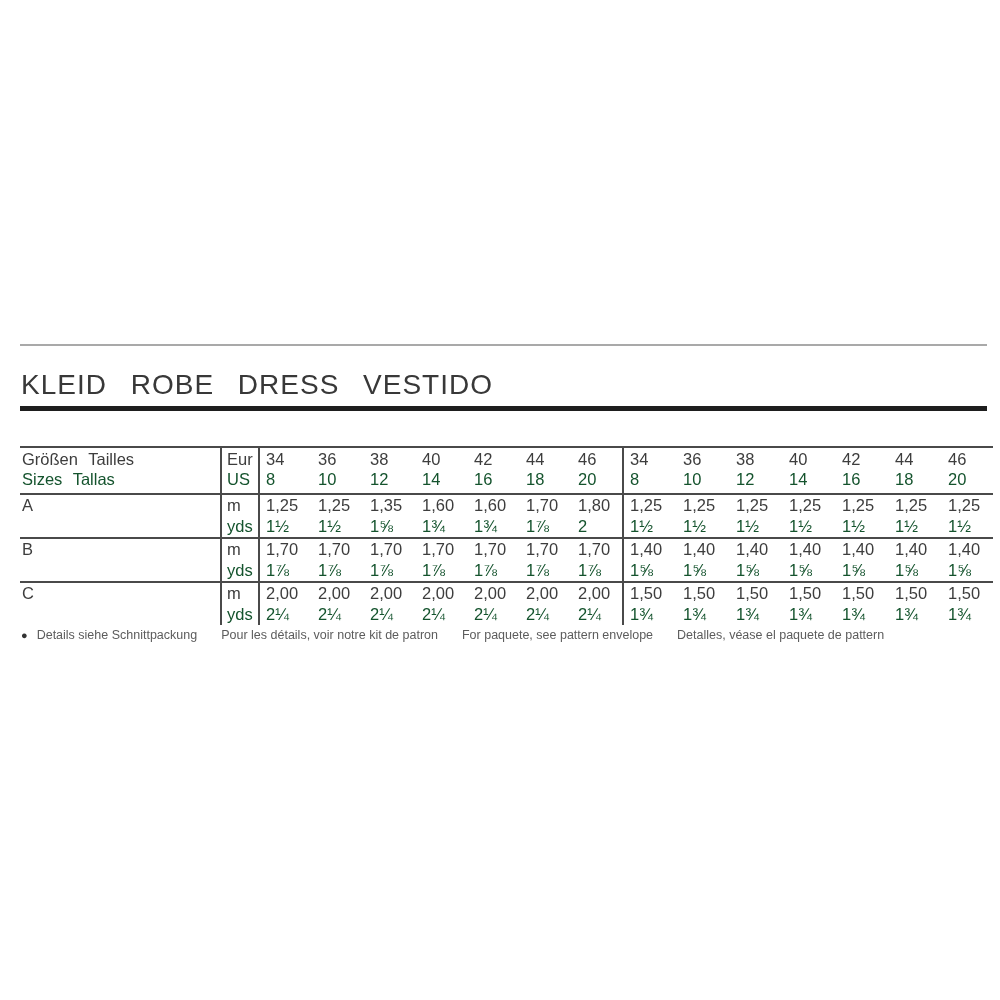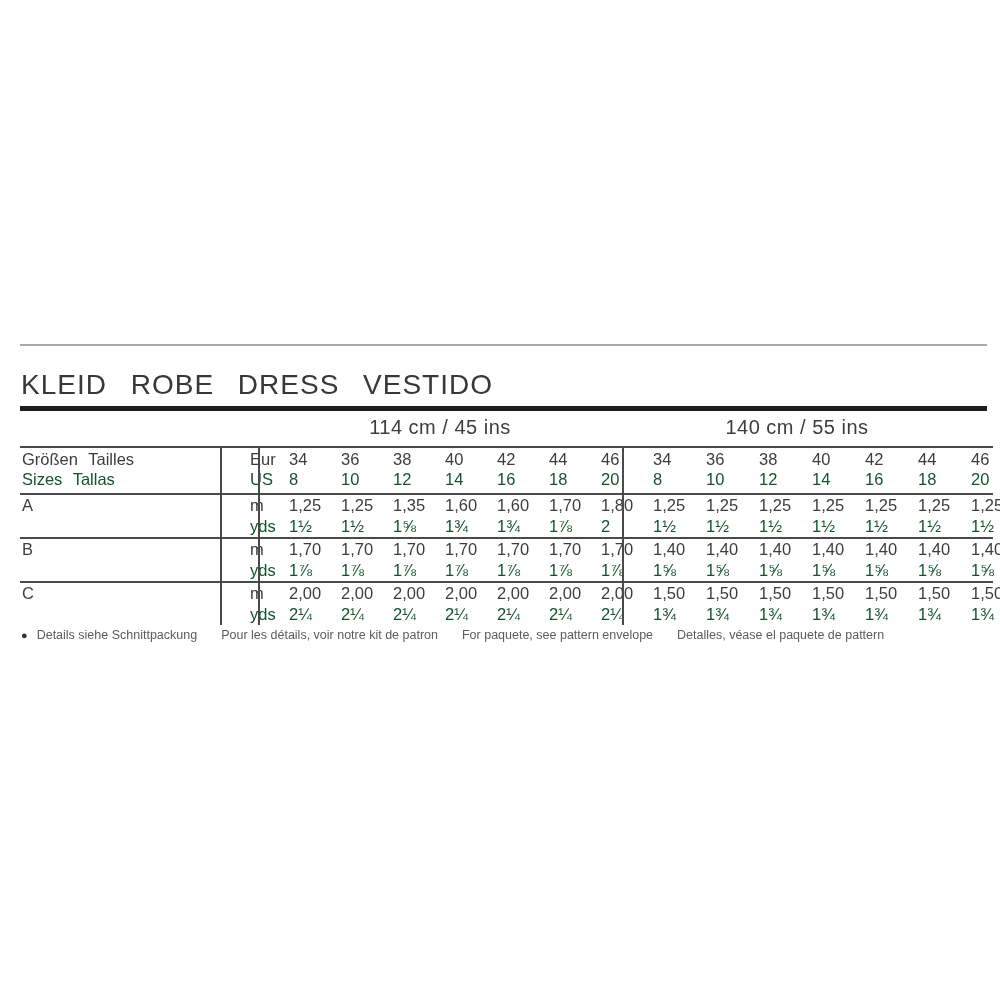--- a/index.html
+++ b/index.html
@@ -39,21 +39,21 @@
   .trow { border-top:2px solid #4a4a4a; }
   .tline { display:flex; align-items:center; height:21px; font-size:16.5px; }
   .trow.header .tline { height:22px; }
   .trow.header .tline.line2 { height:23px; align-items:flex-start; }
   .trow.header { padding-bottom:0; }
   .tline.dark { color:#3d3d3d; }
   .tline.gray { color:#14532d; }
 
   .cell { flex:none; white-space:pre; }
   .cell.label { width:200px; padding-left:2px; word-spacing:6px; }
-  .cell.unit  { width:38px;  padding-left:7px;margin-left:23px; }
+  .cell.unit  { width:38px;  padding-left:7px; }
   .cells { display:contents; }
   .cells > span { flex:none; width:52px; padding-left:8px; white-space:pre; }
   .cells.g2 > span { width:53px; }
 
   
   .footnote {
     position:absolute; left:21px; top:628px;
     display:flex; gap:24px; align-items:baseline;
     font-size:12.5px; color:#5c5c5c;
   }
@@ -64,24 +64,20 @@
 <body>
 
 <div class="screen">
 
   <div class="thin-rule"></div>
 
   <h1 class="title">KLEID ROBE DRESS VESTIDO</h1>
 
   <div class="thick-bar"></div>
 
-  <div class="width-headers">
-    <div class="wh g1">114 cm / 45 ins</div>
-    <div class="wh g2">140 cm / 55 ins</div>
-  </div>
 
   <div class="ftable">
     <div class="vline v1"></div>
     <div class="vline v2"></div>
     <div class="vline v3"></div>
 
     <div class="trow header">
       <div class="tline dark line1">
         <div class="cell label">Größen Tailles</div>
         <div class="cell unit">Eur</div>

